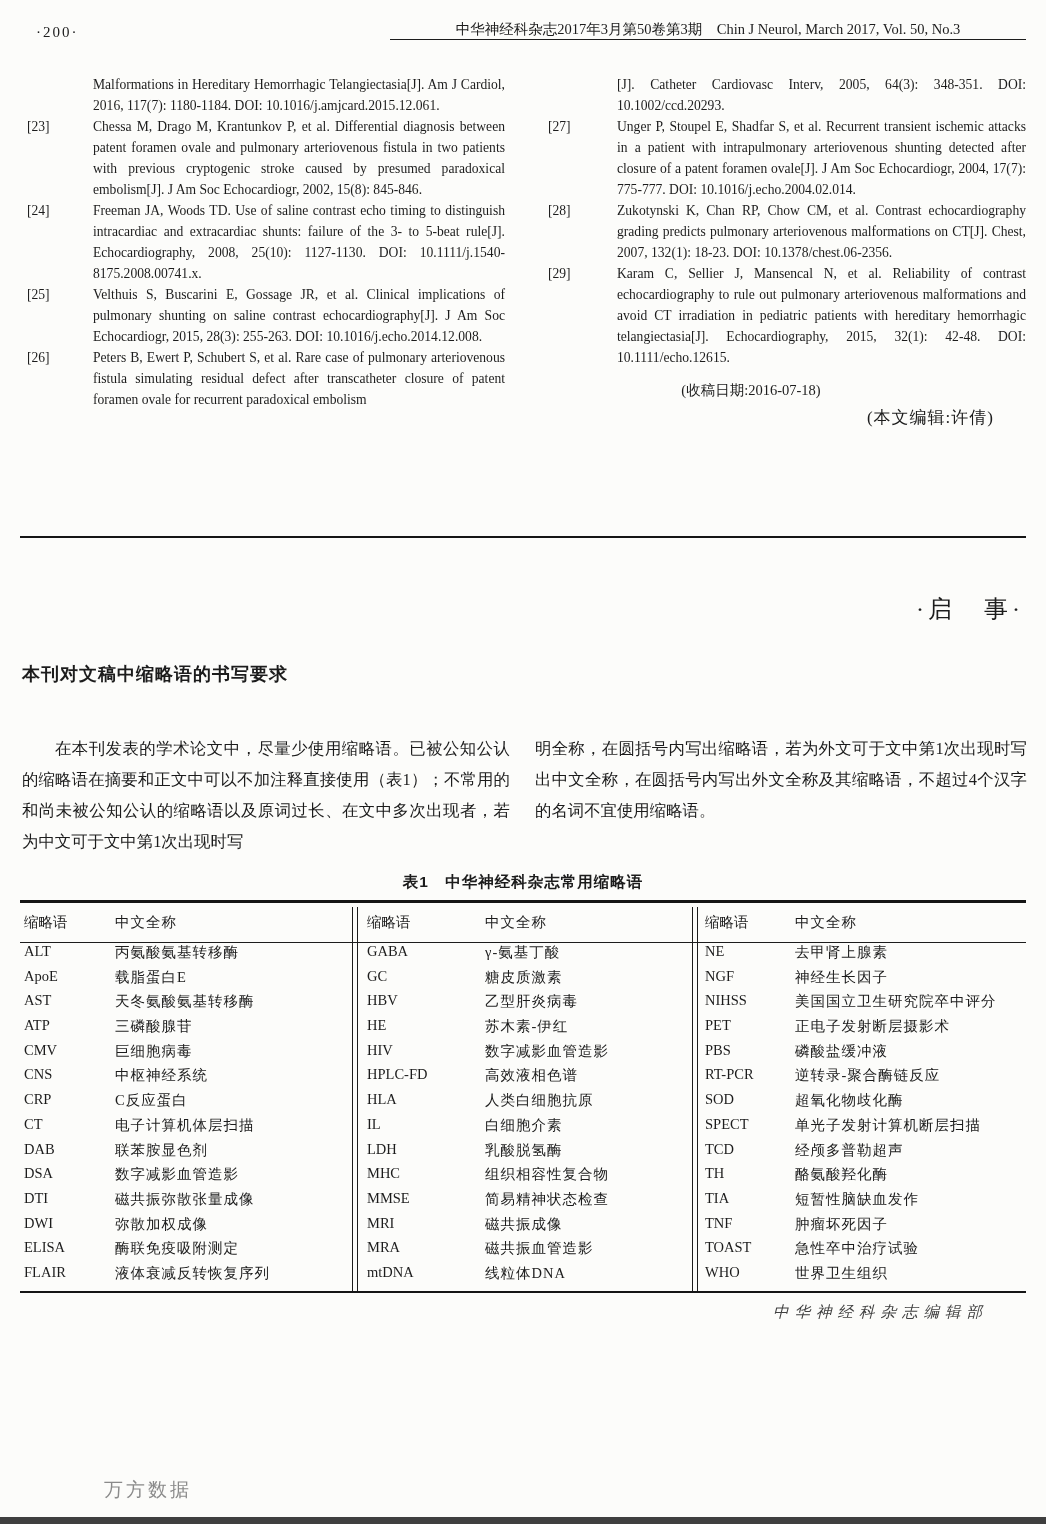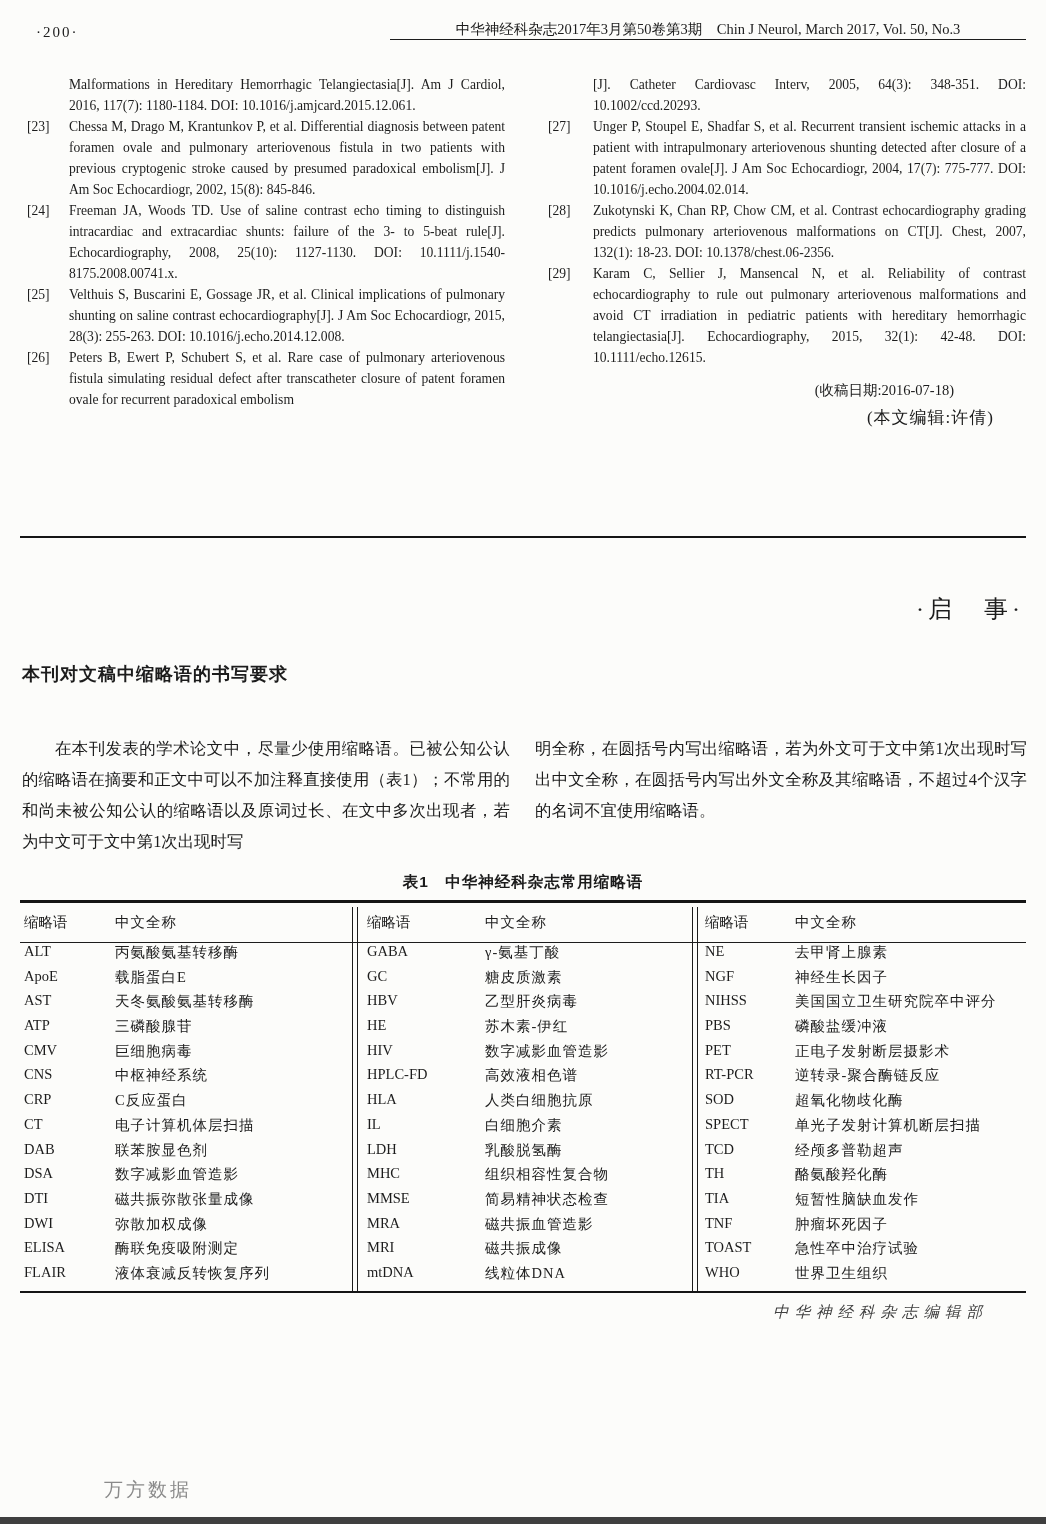--- a/index.html
+++ b/index.html
@@ -17,25 +17,25 @@
   .journal-line{
     position:absolute;top:20px;left:390px;width:636px;
     font-size:14.5px;text-align:center;
     border-bottom:1.5px solid #1c1c1c;padding-bottom:0;
     white-space:nowrap;overflow:hidden;
   }
   
   .ref-col{position:absolute;top:74px;font-size:13.6px;line-height:21px;}
   .ref-col.left{left:27px;width:478px;}
   .ref-col.right{left:548px;width:478px;}
-  .ref-item{display:flex;}
+  .ref-item{display:flex;gap:24px;}
   .ref-label{flex:0 0 42px;}
   .ref-col.right .ref-label{flex:0 0 45px;}
   .ref-text{flex:1;text-align:justify;}
-  .received{margin-top:12px;text-align:right;padding-right:72px;font-size:14.5px;}
+  .received{margin-top:12px;text-align:center;padding-right:72px;font-size:14.5px;}
   .editor{margin-top:6px;text-align:right;padding-right:32px;font-size:17px;letter-spacing:1px;}
   
   .rule-divider{position:absolute;top:536px;left:20px;right:20px;border-top:2px solid #151515;}
   .section-label{
     position:absolute;top:593px;right:22px;
     font-size:24px;letter-spacing:4px;
   }
   .announce-title{
     position:absolute;top:662px;left:22px;margin:0;
     font-family:"Liberation Sans","DejaVu Sans",sans-serif;
@@ -291,30 +291,30 @@
         <span class="cell-abbr">MHC</span>
         <span class="cell-full">组织相容性复合物</span>
       </div>
 
       <div class="trow">
         <span class="cell-abbr">MMSE</span>
         <span class="cell-full">简易精神状态检查</span>
       </div>
 
       <div class="trow">
+        <span class="cell-abbr">MRI</span>
+        <span class="cell-full">磁共振成像</span>
+      </div>
+
+      <div class="trow">
         <span class="cell-abbr">MRA</span>
         <span class="cell-full">磁共振血管造影</span>
       </div>
 
       <div class="trow">
-        <span class="cell-abbr">MRI</span>
-        <span class="cell-full">磁共振成像</span>
-      </div>
-
-      <div class="trow">
         <span class="cell-abbr">mtDNA</span>
         <span class="cell-full">线粒体DNA</span>
       </div>
     </div>
 
   <div class="tbody-group g3">
 
       <div class="trow">
         <span class="cell-abbr">NE</span>
         <span class="cell-full">去甲肾上腺素</span>
@@ -324,27 +324,27 @@
         <span class="cell-abbr">NGF</span>
         <span class="cell-full">神经生长因子</span>
       </div>
 
       <div class="trow">
         <span class="cell-abbr">NIHSS</span>
         <span class="cell-full">美国国立卫生研究院卒中评分</span>
       </div>
 
       <div class="trow">
+        <span class="cell-abbr">PET</span>
+        <span class="cell-full">正电子发射断层摄影术</span>
+      </div>
+
+      <div class="trow">
         <span class="cell-abbr">PBS</span>
         <span class="cell-full">磷酸盐缓冲液</span>
-      </div>
-
-      <div class="trow">
-        <span class="cell-abbr">PET</span>
-        <span class="cell-full">正电子发射断层摄影术</span>
       </div>
 
       <div class="trow">
         <span class="cell-abbr">RT-PCR</span>
         <span class="cell-full">逆转录-聚合酶链反应</span>
       </div>
 
       <div class="trow">
         <span class="cell-abbr">SOD</span>
         <span class="cell-full">超氧化物歧化酶</span>

